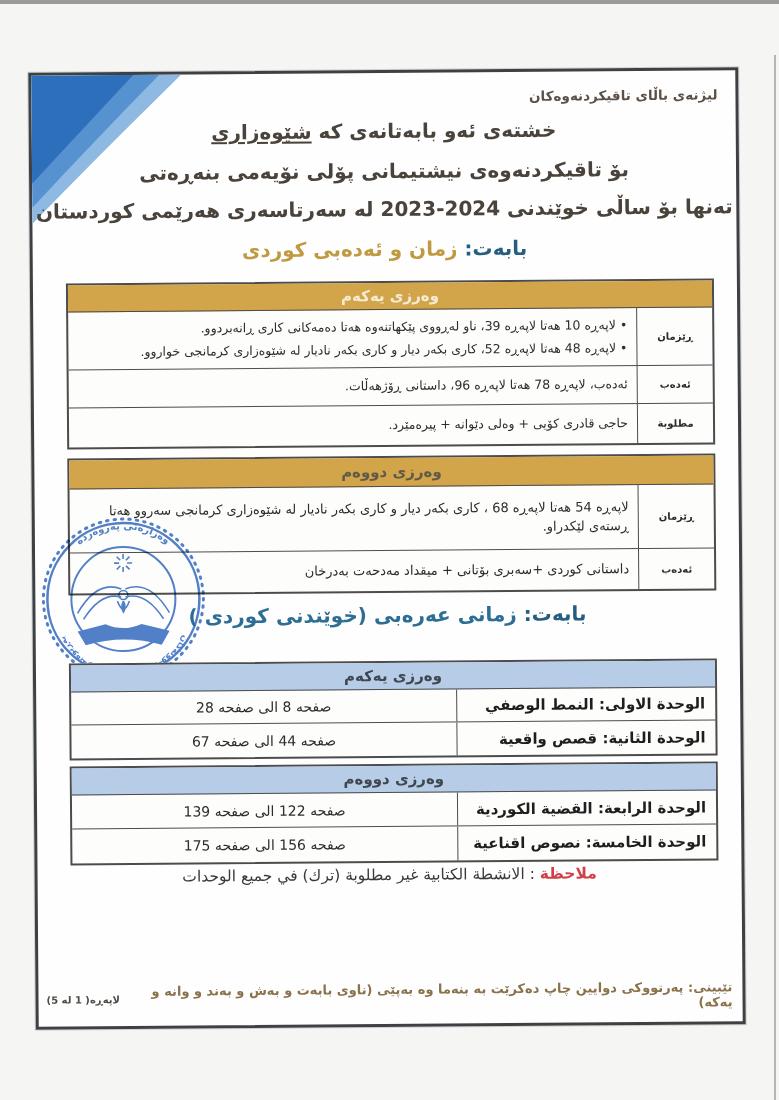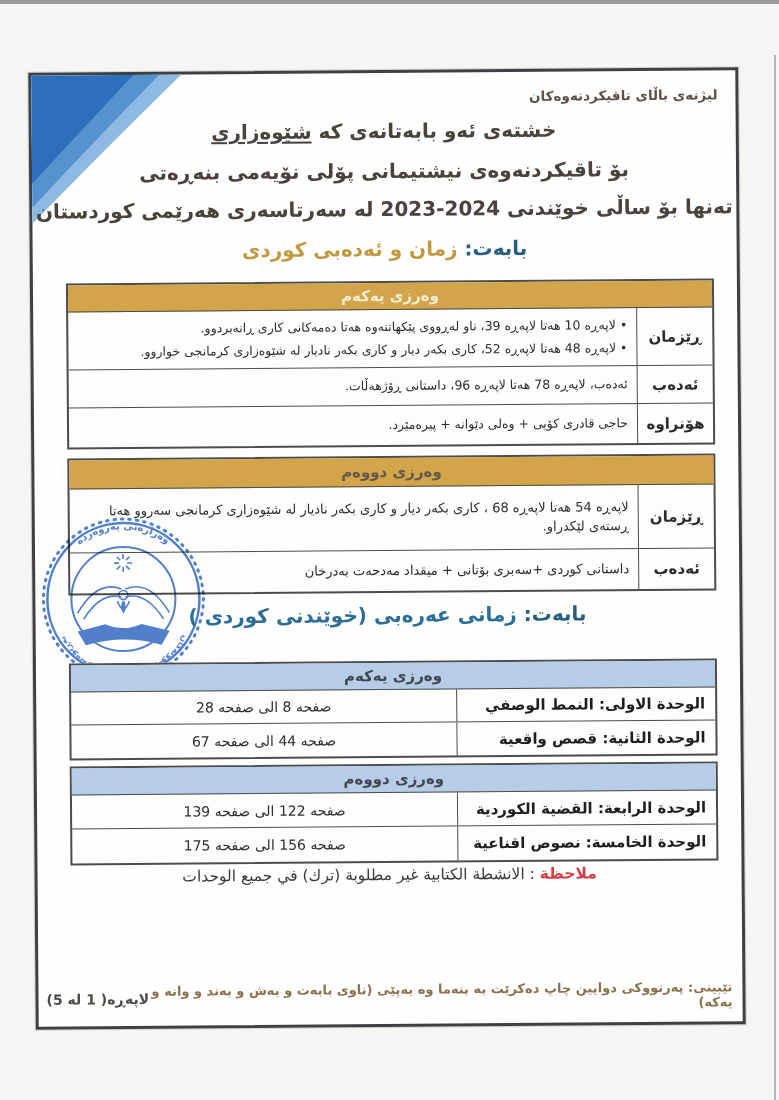--- a/index.html
+++ b/index.html
@@ -53,21 +53,21 @@
   .gold { background:#d3a54b; }
   .gold .light-txt { color:#f5ecd6; }
   .gold .dark-txt { color:#625a49; }
   .bluehead { background:#b7cce6; color:#3f4750; }
 
   .trow { display:flex; border-bottom:1.5px solid #4c4c4c; }
   .trow:last-child { border-bottom:none; }
   .label-cell {
     flex:0 0 76px; border-left:1.5px solid #4c4c4c;
     display:flex; align-items:center; justify-content:center;
-    font-weight:bold; font-size:15px; color:#2b2b2b;
+    font-weight:bold; font-size:10px; color:#2b2b2b;
   }
   .content-cell {
     flex:1; padding:3px 9px;
     display:flex; flex-direction:column; justify-content:center; gap:5px;
     font-size:12.5px; color:#2d2d2d; text-align:right; line-height:1.45;
   }
   .nowrap { white-space:nowrap; }
 
   .tbl1 { top:208px; }
   .tbl1 .tbl-header { height:27px; }
@@ -104,21 +104,21 @@
   }
   .note-label { color:#cf4049; font-weight:bold; }
 
   .stamp { position:absolute; left:2px; top:438px; width:172px; height:172px; opacity:.88; mix-blend-mode:multiply; }
 
   .footer-row {
     position:absolute; bottom:12px; left:8px; right:10px;
     display:flex; justify-content:space-between; align-items:center;
   }
   .footer-note { font-size:13px; font-weight:bold; color:#8a734c; }
-  .page-num { font-size:14px; font-weight:bold; color:#4f4a43; white-space:nowrap; }
+  .page-num { font-size:10px; font-weight:bold; color:#4f4a43; white-space:nowrap; }
 </style>
 </head>
 <body>
 
 <div class="scan-strip-top"></div>
 <div class="scan-edge-right"></div>
 
 <div class="page">
 
   <svg class="corner-deco" viewBox="0 0 150 148">
@@ -146,21 +146,21 @@
         <div class="nowrap">• لاپەڕە 48 هەتا لاپەڕە 52، کاری بکەر دیار و کاری بکەر نادیار لە شێوەزاری کرمانجی خواروو.</div>
       </div>
     </div>
     <div class="trow r1">
       <div class="label-cell">ئەدەب</div>
       <div class="content-cell">
         <div>ئەدەب، لاپەڕە 78 هەتا لاپەڕە 96،  داستانی ڕۆژهەڵات.</div>
       </div>
     </div>
     <div class="trow r2">
-      <div class="label-cell">هۆنراوە</div>
+      <div class="label-cell">مطلوبة</div>
       <div class="content-cell">
         <div>حاجی قادری کۆیی + وەلی دێوانە + پیرەمێرد.</div>
       </div>
     </div>
   </div>
 
   <div class="tbl tbl2">
     <div class="tbl-header gold">
         <span class="dark-txt">وەرزی دووەم</span>
       </div>

